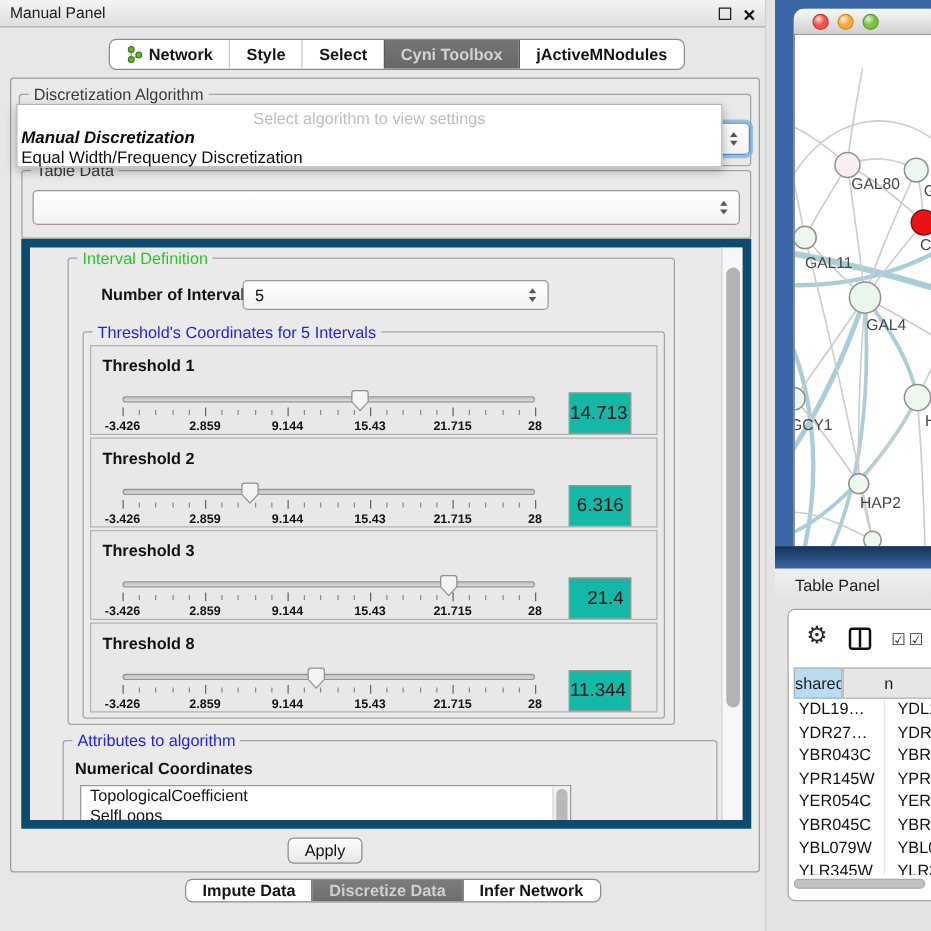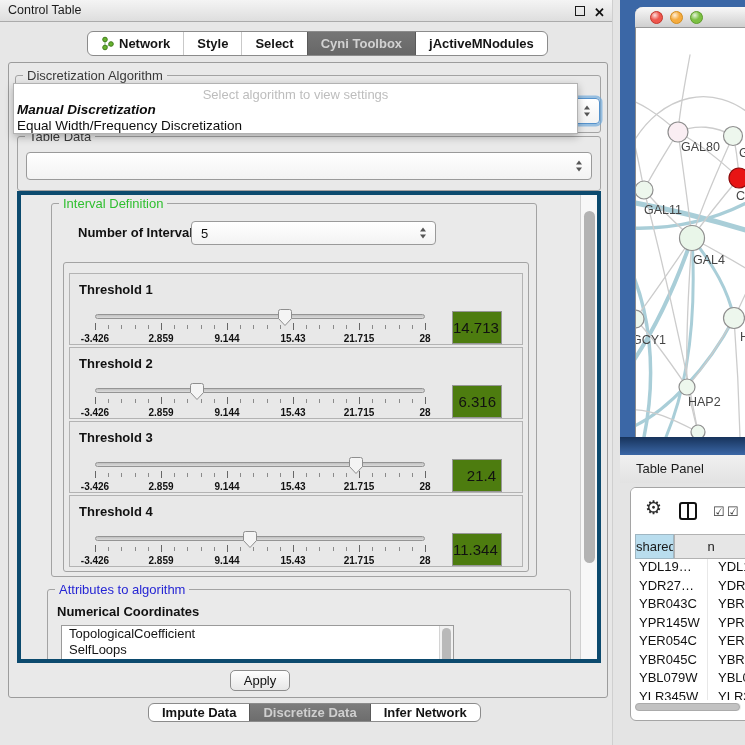--- a/index.html
+++ b/index.html
@@ -41,21 +41,21 @@
     border-left:3.5px solid transparent; border-right:3.5px solid transparent; border-top:4.5px solid #555; }
 
   .algo-group { left:6px; top:12px; width:586px; height:58px; }
   .algo-combo { left:10px; top:22px; width:574px; height:26px;
     border:1.5px solid #5592cc; box-shadow:0 0 0 2.5px rgba(106,167,220,.65); }
 
   .td-group { left:8px; top:73px; width:584px; height:55px; }
   .td-combo { left:8px; top:15px; width:566px; height:28px; }
 
   .settings { position:absolute; left:8px; top:128px; width:584px; height:472px;
-    background:#eaeaea; border:4px solid #0c4a6e; overflow:hidden; }
+    background:#eaeaea; border:7px solid #0c4a6e; overflow:hidden; }
   .vscroll { position:absolute; right:0; top:0; bottom:0; width:17px; background:#f7f7f7; border-left:1px solid #cfcfcf; }
   .vthumb { position:absolute; left:2.5px; top:16px; width:11px; height:352px; background:#b3b3b3; border-radius:6px; }
 
   .ivl-group { left:30px; top:8px; width:486px; height:374px; background:#eaeaea; }
   .ivl-group > .legend, .thr-group > .legend, .attr-group > .legend { background:#eaeaea; }
   .num-label { position:absolute; left:26px; top:21px; font-size:13px; font-weight:bold; color:#111; }
   .num-combo { left:139px; top:17px; width:245px; height:24px; }
 
   .thr-group { left:11px; top:58px; width:466px; height:310px; }
   #thr-panels { position:absolute; inset:10px 5px 0 5px; }
@@ -63,21 +63,21 @@
   .thr-title { position:absolute; left:9px; top:8px; font-size:13px; font-weight:bold; color:#111; }
   .slider { position:absolute; left:25px; top:34px; width:330px; height:38px; }
   .track { position:absolute; left:0; right:0; top:6px; height:5px; border:1px solid #949494; border-radius:3px;
     background:linear-gradient(#c0c0c0,#dcdcdc); }
   .thumb { position:absolute; top:0; transform:translateX(-50%); }
   .ticks { position:absolute; left:0; right:0; top:15px; height:9px; }
   .tick { position:absolute; top:2px; width:1px; height:4px; background:#8a8a8a; }
   .tick.major { top:0; height:7px; background:#666; }
   .tlabs { position:absolute; left:0; right:0; top:25px; height:12px; }
   .tlab { position:absolute; transform:translateX(-50%); font-size:10px; font-weight:bold; color:#111; white-space:nowrap; }
-  .thr-value { position:absolute; right:20px; top:37px; width:50px; height:33px; background:#4d7c0f; border:1px solid #979797;
+  .thr-value { position:absolute; right:20px; top:37px; width:50px; height:33px; background:#14b8a6; border:1px solid #979797;
     font-size:15px; color:#111; text-align:right; line-height:31px; padding-right:5px; }
 
   .attr-group { left:26px; top:394px; width:524px; height:96px; }
   .attr-sublabel { position:absolute; left:9px; top:14px; font-size:13px; font-weight:bold; color:#111; }
   .attr-list { position:absolute; left:13px; top:35px; width:393px; height:56px; background:#fff; border:1px solid #9a9a9a; overflow:hidden; }
   .attr-item { font-size:13px; color:#141414; line-height:16px; padding-left:7px; white-space:nowrap; }
   .attr-vscroll { position:absolute; right:0; top:0; bottom:0; width:14px; background:#f1f1f1; border-left:1px solid #d4d4d4; }
   .attr-vthumb { position:absolute; left:2px; top:2px; width:9px; height:46px; background:#b9b9b9; border-radius:5px; }
 
   .apply { position:absolute; left:221px; top:607px; width:60px; height:21px;
@@ -133,21 +133,21 @@
   .tp-hscroll { position:absolute; left:4px; right:8px; bottom:9px; height:8px; background:#ececec; border-radius:4px; }
   .hthumb { position:absolute; left:0; top:0; bottom:0; width:99%; background:#c2c2c2; border:1px solid #ababab; border-radius:4px; }
 </style>
 </head>
 <body>
 
 <div id="app">
 
   <section id="control-panel">
     <div class="cp-titlebar">
-      <span>Control Table</span>
+      <span>Manual Panel</span>
       <span class="float-icon"></span>
       <span class="close-icon">✕</span>
     </div>
 
     <div class="cp-tabbar">
         <div class="tab">
           <svg class="neticon" width="13" height="15" viewBox="0 0 13 15">
             <path d="M4 4 V11.5 M4 11.5 L10 8" stroke="#9bbf9b" stroke-width="1.2" fill="none"></path>
             <circle cx="4" cy="3.5" r="2.3" fill="#66b32e" stroke="#417c1c"></circle>
             <circle cx="4" cy="11.5" r="2.3" fill="#66b32e" stroke="#417c1c"></circle>
@@ -186,20 +186,21 @@
 
       <div class="settings">
         <div class="ivl-group groupbox">
           <span class="legend green">Interval Definition</span>
           <span class="num-label">Number of Intervals</span>
           <div class="combo num-combo">
             <span>5</span>
             <span class="arrows"></span>
           </div>
           <div class="thr-group groupbox">
+            <span class="legend blue">Threshold's Coordinates for 5 Intervals</span>
             <div id="thr-panels">
                 <div class="thr-panel">
                   <div class="thr-title">Threshold 1</div>
                   <div class="slider">
                     <div class="track"></div>
                     <svg class="thumb" style="left:57.72%" width="15" height="19" viewBox="0 0 15 19">
                       <path d="M3 1.5 H12 Q14 1.5 14 3.5 V10.5 L7.5 17.5 L1 10.5 V3.5 Q1 1.5 3 1.5 Z" fill="#f4f4f4" stroke="#8e8e8e"></path>
                     </svg>
                     <div class="ticks">
                       <span class="tick major" style="left:0%"></span>
@@ -326,21 +327,21 @@
                       <span class="tlab" style="left:20%">2.859</span>
                       <span class="tlab" style="left:40%">9.144</span>
                       <span class="tlab" style="left:60%">15.43</span>
                       <span class="tlab" style="left:80%">21.715</span>
                       <span class="tlab" style="left:100%">28</span>
                     </div>
                   </div>
                   <div class="thr-value">21.4</div>
                 </div>
                 <div class="thr-panel">
-                  <div class="thr-title">Threshold 4</div>
+                  <div class="thr-title">Threshold 8</div>
                   <div class="slider">
                     <div class="track"></div>
                     <svg class="thumb" style="left:47.00%" width="15" height="19" viewBox="0 0 15 19">
                       <path d="M3 1.5 H12 Q14 1.5 14 3.5 V10.5 L7.5 17.5 L1 10.5 V3.5 Q1 1.5 3 1.5 Z" fill="#f4f4f4" stroke="#8e8e8e"></path>
                     </svg>
                     <div class="ticks">
                       <span class="tick major" style="left:0%"></span>
                       <span class="tick" style="left:4%"></span>
                       <span class="tick" style="left:8%"></span>
                       <span class="tick" style="left:12%"></span>

